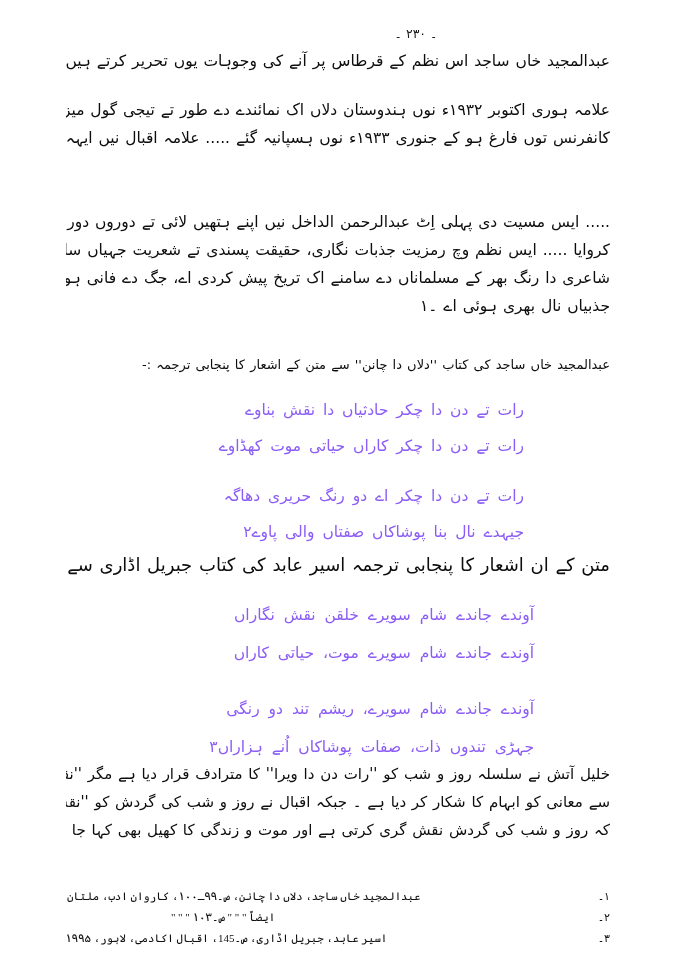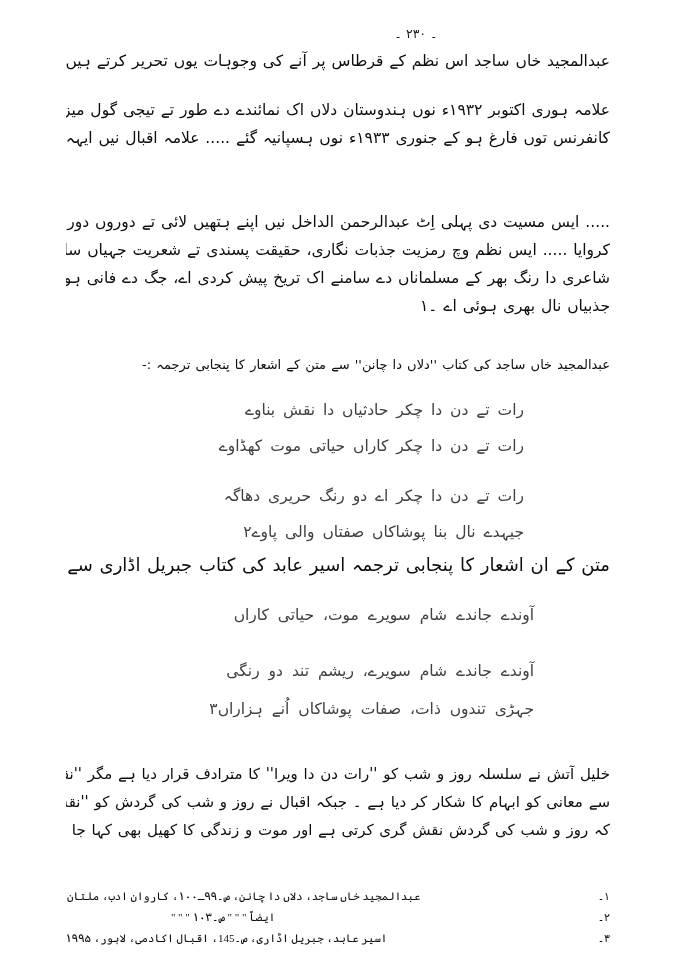--- a/index.html
+++ b/index.html
@@ -93,21 +93,21 @@
     line-height: 26px;
     text-align: left;
   }
 
   
   .poem {
     font-size: 15.5px;
     line-height: 36px;
     direction: rtl;
     text-align: right;
-    color: #404040;
+    color: #8b5cf6;
   }
   .poem .couplet {
     margin-bottom: 14px;
   }
   .poem .verse {
     display: block;
     white-space: nowrap;
   }
   #poem1 {
     top: 392px;
@@ -227,20 +227,21 @@
       <span class="verse">جیہدے نال بنا پوشاکاں صفتاں والی پاوے۲</span>
     </div>
   </div>
 
   <div class="block para" id="poem2-heading">
     <span class="ln">متن کے ان اشعار کا پنجابی ترجمہ اسیر عابد کی کتاب جبریل اڈاری سے ہیں ۔</span>
   </div>
 
   <div class="block poem" id="poem2">
     <div class="couplet">
+      <span class="verse">آوندے جاندے شام سویرے خلقن نقش نگاراں</span>
       <span class="verse">آوندے جاندے شام سویرے موت، حیاتی کاراں</span>
     </div>
     <div class="couplet">
       <span class="verse">آوندے جاندے شام سویرے، ریشم تند دو رنگی</span>
       <span class="verse">جہڑی تندوں ذات، صفات پوشاکاں اُنے ہزاراں۳</span>
     </div>
   </div>
 
   <div class="block para" id="para-khalil">
     <span class="ln">خلیل آتش نے سلسلہ روز و شب کو ''رات دن دا ویرا'' کا مترادف قرار دیا ہے مگر ''نقش گر حادثات'' کو ''مورتاں دیاں لکراں''</span>

